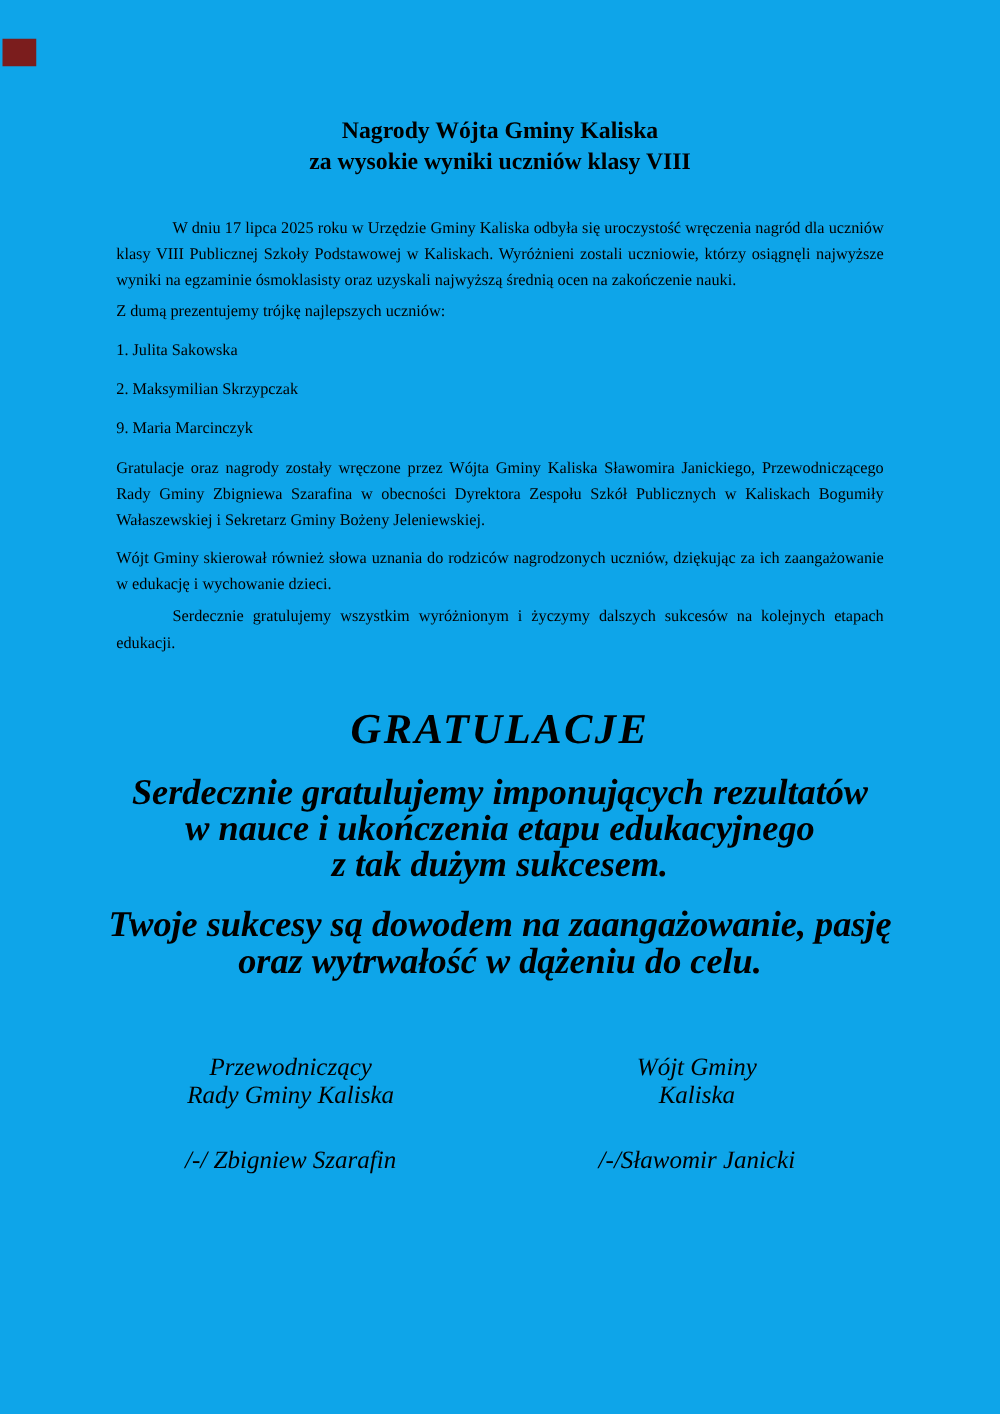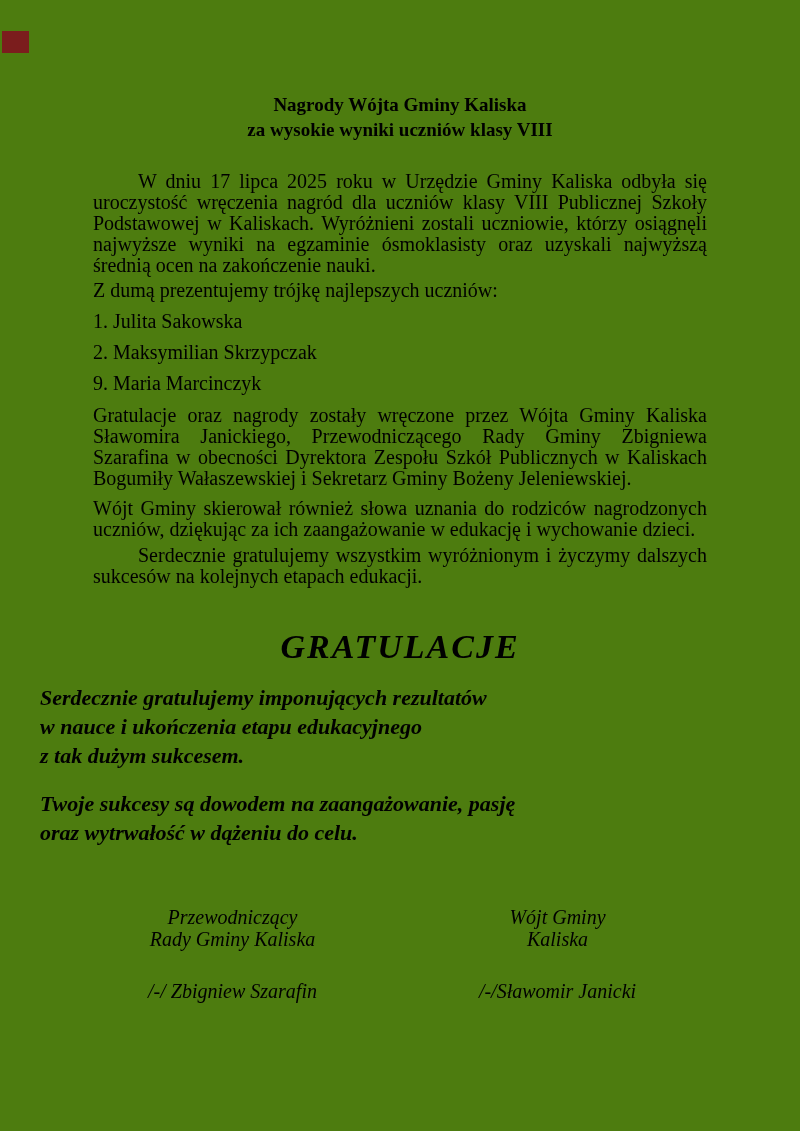--- a/index.html
+++ b/index.html
@@ -1,20 +1,20 @@
 <!DOCTYPE html>
 <html lang="pl"><head>
 <meta charset="utf-8">
 <style>
   html, body { margin: 0; padding: 0; background: #ffffff; }
   .page {
     position: relative;
     width: 800px;
     height: 1131px;
-    background: #4d7c0f;
+    background: #0ea5e9;
     color: #000000;
     font-family: "Liberation Serif", serif;
     overflow: hidden;
   }
   .corner-marker {
     position: absolute;
     left: 2px;
     top: 31px;
     width: 27px;
     height: 22px;
@@ -22,21 +22,21 @@
   .doc-title {
     margin: 92px 93px 0;
     text-align: center;
     font-weight: bold;
     font-size: 19px;
     line-height: 25px;
   }
   .doc-title .title-line { display: block; }
   p.body {
     margin: 9px 93px 0;
-    font-size: 20px;
+    font-size: 13px;
     line-height: 21px;
     text-align: justify;
   }
   p.indent { text-indent: 45px; }
   p.single { text-align: left; }
   #p-intro      { margin-top: 29px; }
   #p-list-intro { margin-top: 4px; }
   .student      { margin-top: 10px !important; }
   #p-ceremony   { margin-top: 11px; }
   #p-parents    { margin-top: 9px; }
@@ -46,23 +46,24 @@
     margin: 37px 93px 0;
     text-align: center;
     font-weight: bold;
     font-style: italic;
     font-size: 34px;
     line-height: 46px;
     letter-spacing: 2px;
   }
   .stanza {
     margin: 0 40px;
+    text-align: center;
     font-weight: bold;
     font-style: italic;
-    font-size: 22px;
+    font-size: 29px;
     line-height: 29px;
   }
   #stanza-1 { margin-top: 13px; }
   #stanza-2 { margin-top: 19px; }
   #stanza-3 { margin-top: 4px; }
 
   .sig-row {
     display: flex;
     justify-content: space-between;
     padding: 0 135px 0 125px;

